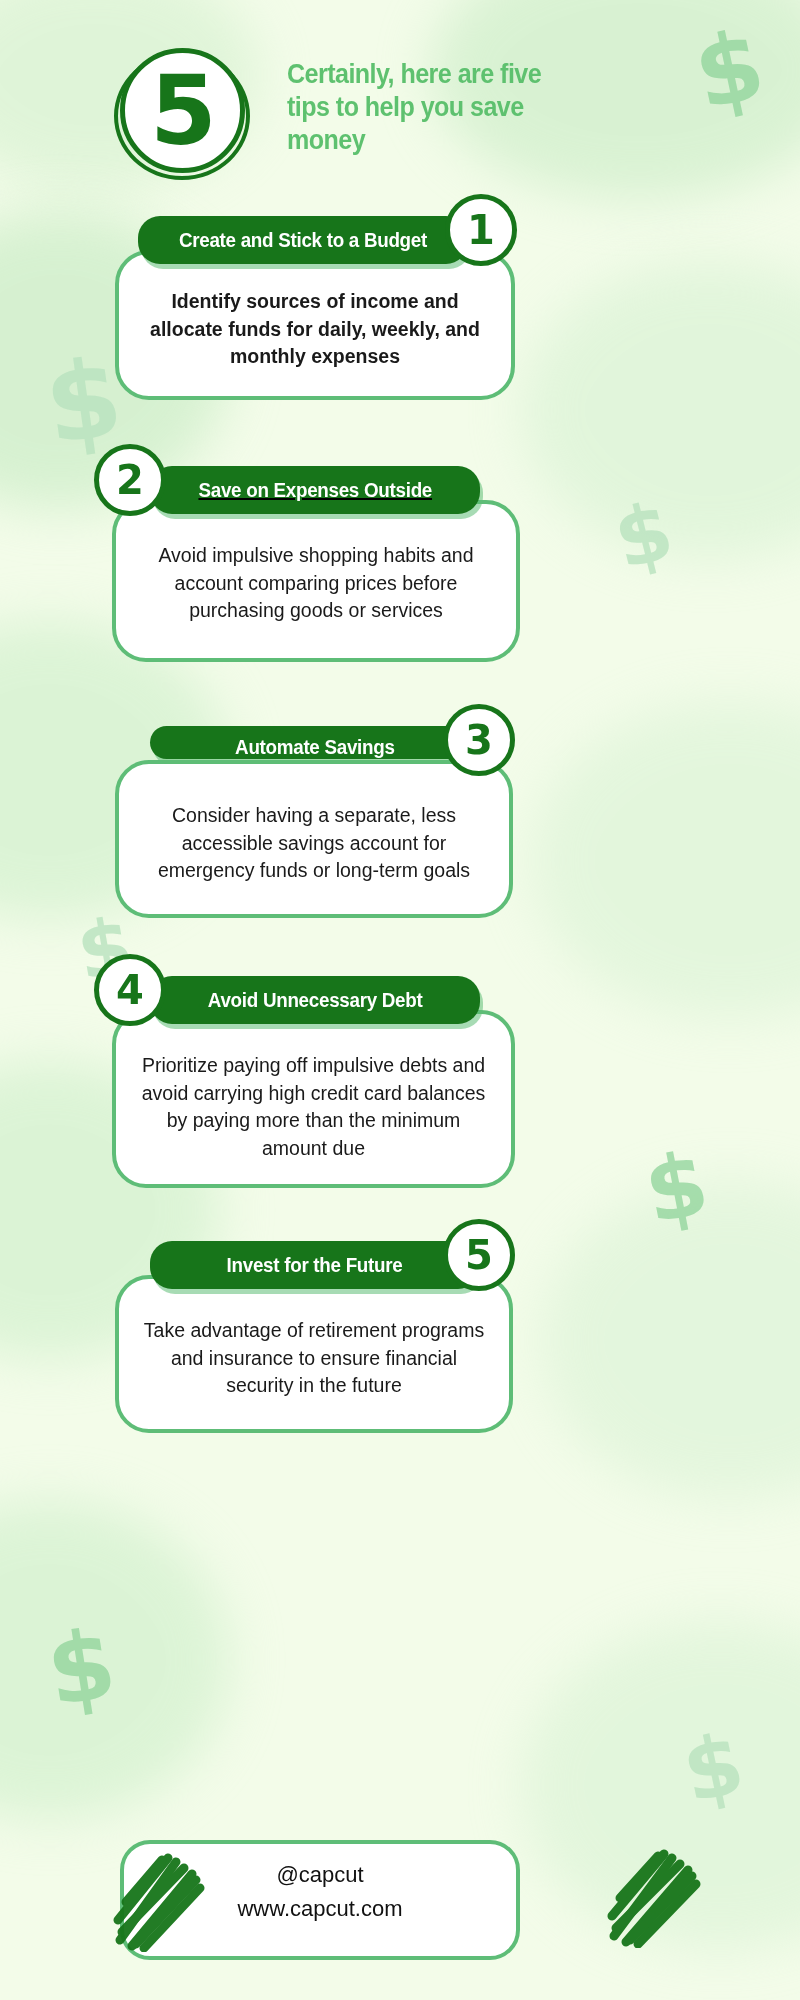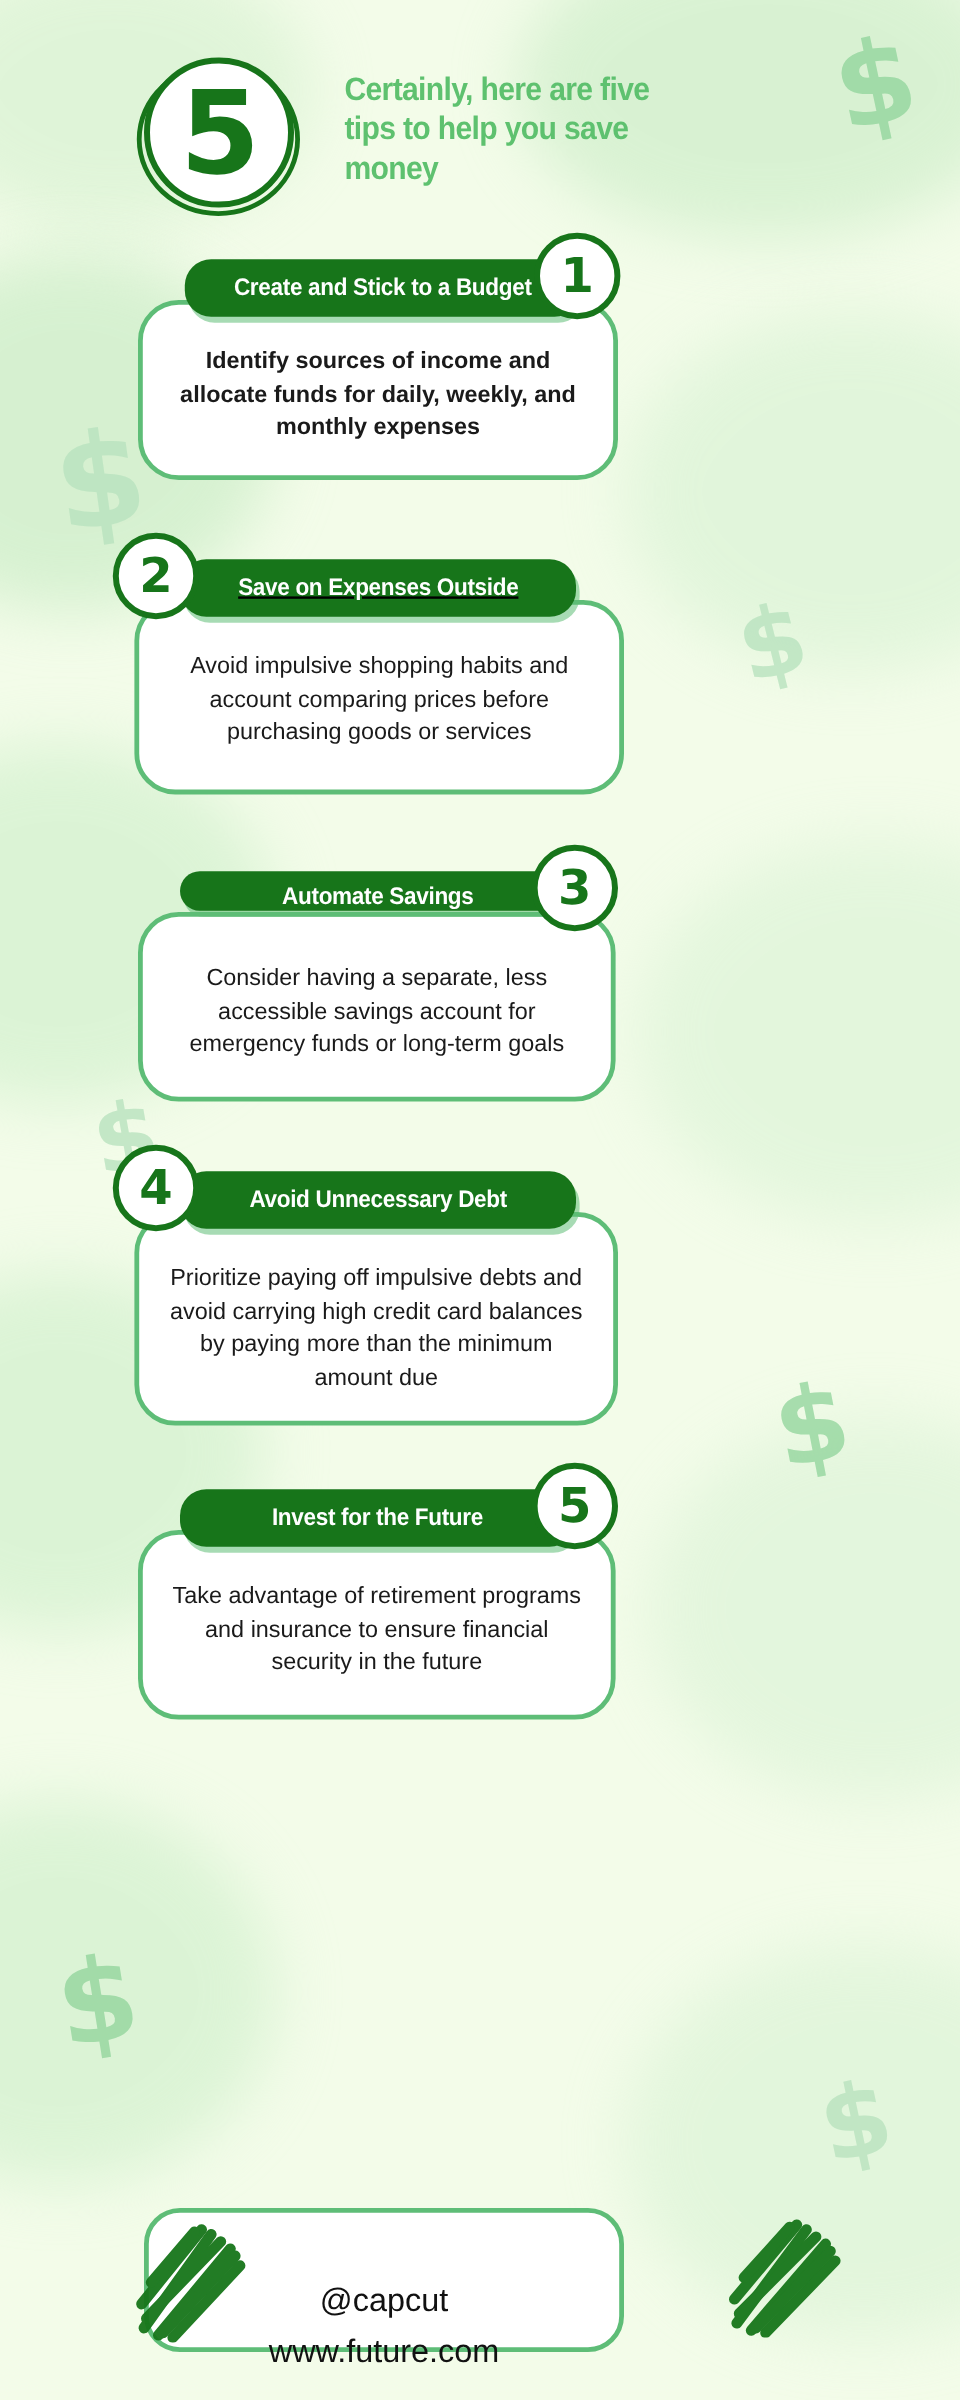--- a/index.html
+++ b/index.html
@@ -76,21 +76,21 @@
   }
 
   
   #footer{position:absolute;left:120px;top:1840px;width:400px;height:120px;z-index:6;}
   #footer-card{
     position:absolute;inset:0;background:#ffffff;
     border:4px solid #5ebd77;border-radius:30px;box-sizing:border-box;
   }
   #footer-lines{
     position:absolute;left:0;top:18px;width:400px;text-align:center;
-    font-size:27px;line-height:1.55;color:#111;margin-top:39px;
+    font-size:22px;line-height:1.55;color:#111;
   }
   .scribble{position:absolute;z-index:8;pointer-events:none;}
 </style>
 </head>
 <body>
 
 <div id="bg">
   <div class="cloud" style="left:-70px;top:-40px;width:330px;height:230px;background:#c9ecc5;opacity:.45;"></div>
   <div class="cloud" style="left:430px;top:-60px;width:420px;height:260px;background:#bfe8bd;opacity:.5;"></div>
   <div class="cloud" style="left:-110px;top:210px;width:340px;height:300px;background:#bfe8bd;opacity:.55;"></div>
@@ -114,21 +114,21 @@
 <div id="header">
   <div id="hero-ring-outer"></div>
   <div id="hero-ring"></div>
   <div id="hero-number">5</div>
   <div id="hero-title">Certainly, here are five tips to help you save money</div>
 </div>
 
 <div id="cards-root">
     <div class="card" style="left: 0px; top: 250px; width: 800px;">
       <div class="card-body" style="left: 115px; width: 400px; height: 150px;"></div>
-      <div class="card-head" style="left: 154px; top: -34px; width: 330px; height: 48px;">
+      <div class="card-head" style="left: 138px; top: -34px; width: 330px; height: 48px;">
         <div class="card-head-text">Create and Stick to a Budget</div>
       </div>
       <div class="card-text" style="left: 135px; top: 38px; width: 360px; font-weight: bold;">Identify sources of income and allocate funds for daily, weekly, and monthly expenses</div>
       <div class="badge" style="top: -56px; left: 445px;">
         <span>1</span>
       </div>
     </div>
     <div class="card" style="left: 0px; top: 500px; width: 800px;">
       <div class="card-body" style="left: 112px; width: 408px; height: 162px;"></div>
       <div class="card-head" style="left: 150px; top: -34px; width: 330px; height: 48px; text-decoration: underline;">
@@ -192,15 +192,15 @@
       <path d="M40,102 L98,42"></path>
       <path d="M18,86 L82,22"></path>
     <path d="M32,98 L94,34"></path>
   </g>
 </svg>
 
 <div id="footer">
   <div id="footer-card"></div>
   <div id="footer-lines">
     <div>@capcut</div>
-    <div>www.future.com</div>
+    <div>www.capcut.com</div>
   </div>
 </div>
 
 </body></html>

